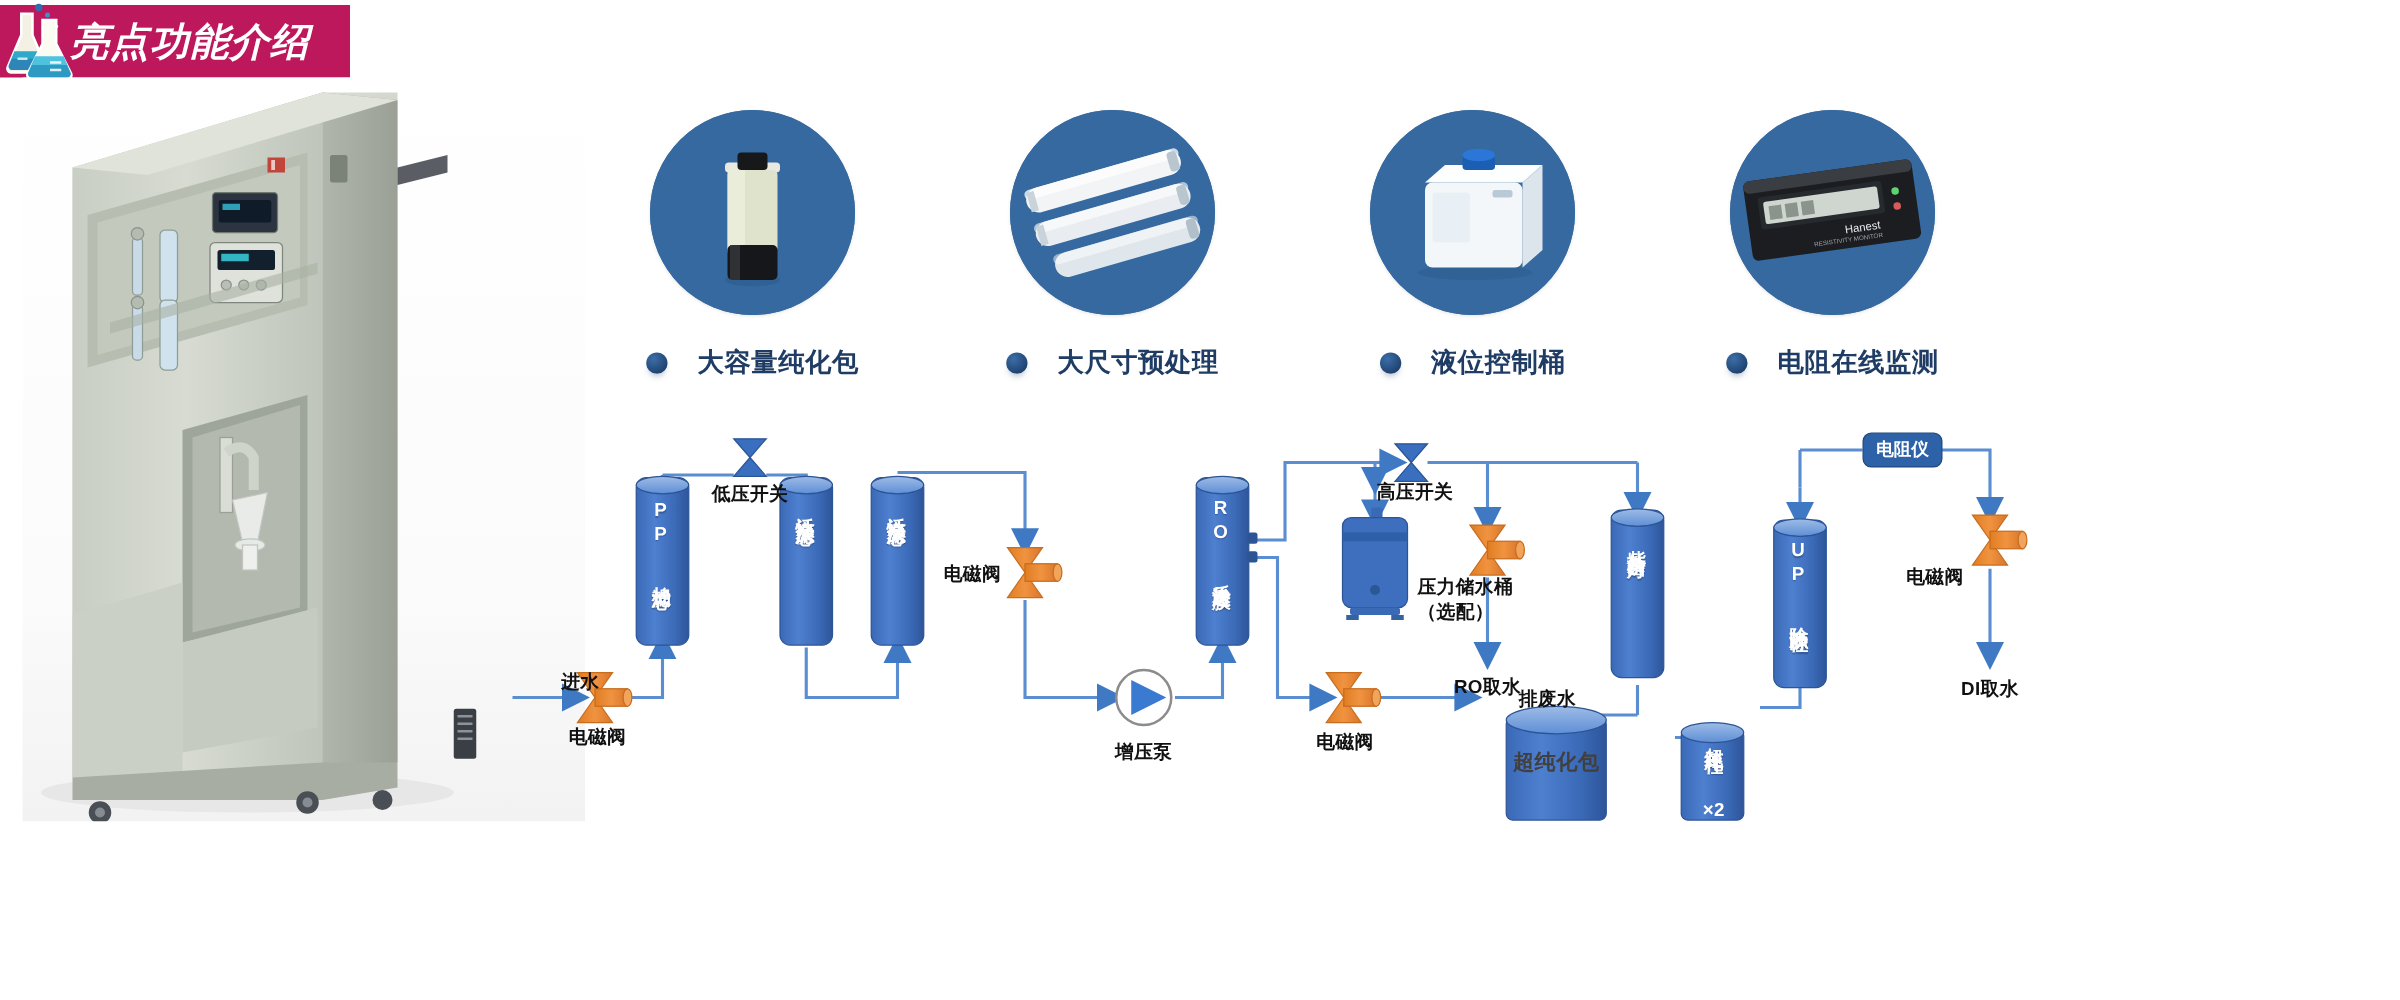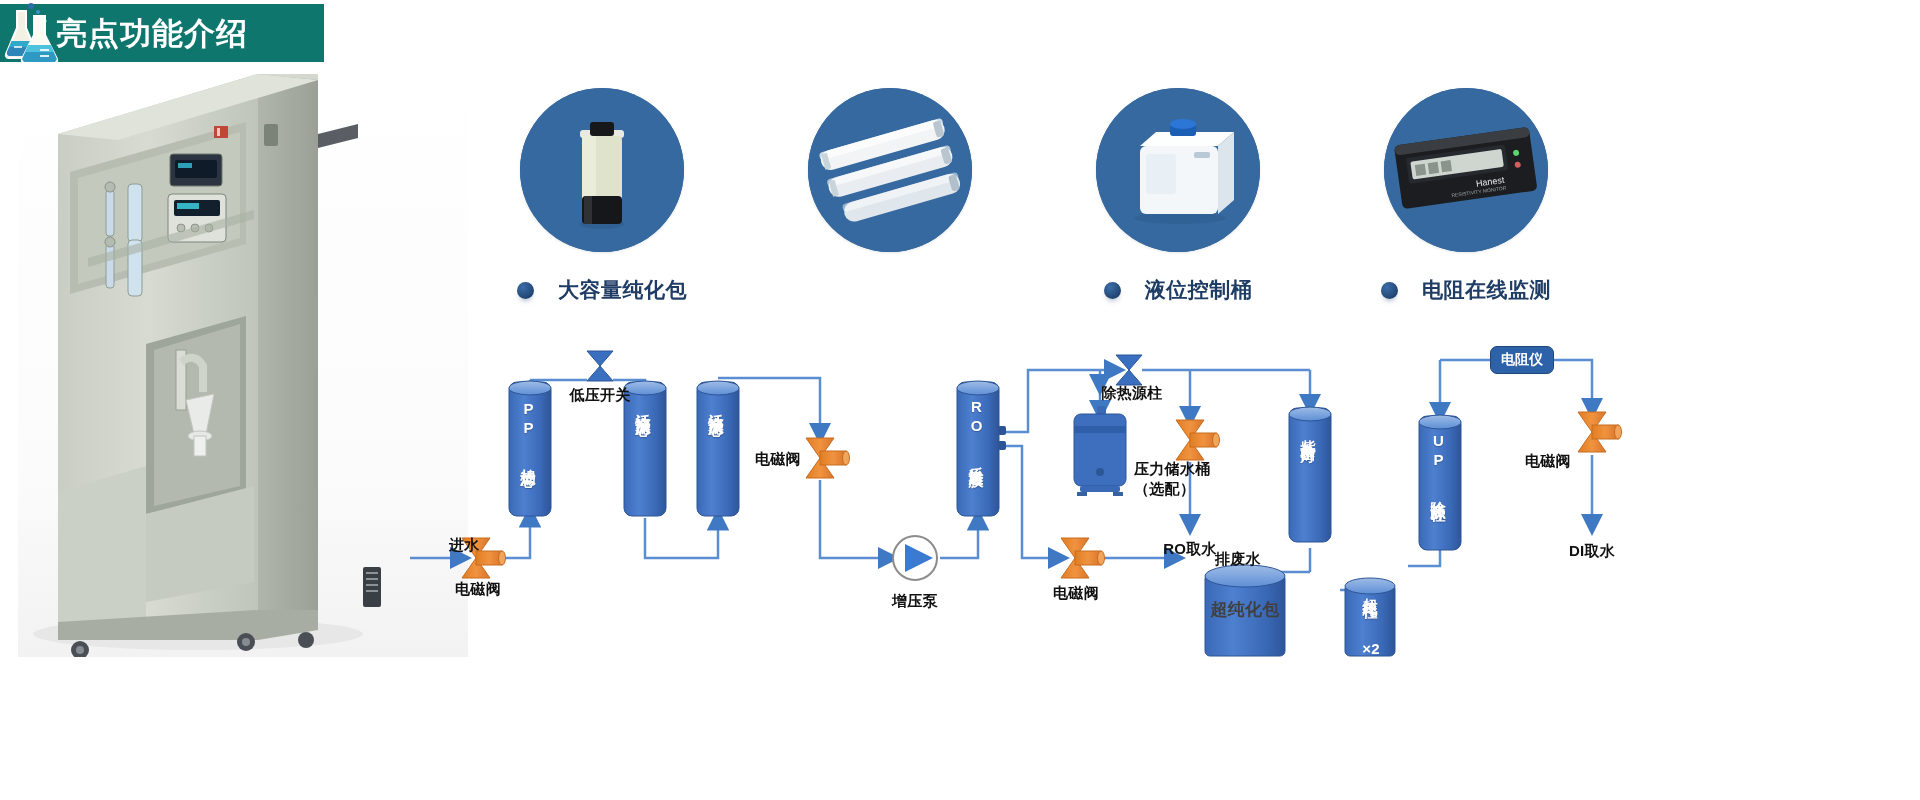--- a/index.html
+++ b/index.html
@@ -6,24 +6,25 @@
   html,body{ width:1920px; height:800px; }
   body{
     font-family:"Liberation Sans","DejaVu Sans",sans-serif;
     background:#ffffff;
     position:relative;
     overflow:hidden;
   }
   
   #header-banner{
     position:absolute; left:0; top:4px;
-    height:58px; width:324px;
-    background:#0f766e;
+    height:58px; width:280px;
+    background:#be185d;
     display:flex; align-items:center;
     padding-left:56px;
+    font-style:italic;
   }
   #header-banner .banner-title{
     color:#ffffff; font-size:31px; font-weight:bold;
     letter-spacing:1px; line-height:1;
   }
   #flask-icon{
     position:absolute; left:4px; top:-4px;
     width:56px; height:66px;
   }
   
@@ -216,20 +217,24 @@
         <rect x="18" y="74" width="128" height="8" rx="4" fill="#ffffff" opacity=".6"></rect>
         <rect x="20" y="76" width="6" height="16" fill="#c8d3da"></rect>
         <rect x="136" y="76" width="8" height="16" rx="3" fill="#b9c6cf"></rect>
       </g>
       <g transform="rotate(-16 82 82)">
         <rect x="26" y="102" width="120" height="20" rx="10" fill="#dfe6ec"></rect>
         <rect x="26" y="102" width="120" height="8" rx="4" fill="#ffffff" opacity=".5"></rect>
         <rect x="136" y="104" width="8" height="16" rx="3" fill="#b0bfc9"></rect>
       </g>
     </svg>
+  </div>
+  <div class="feature-label-row">
+    <span class="feature-bullet"></span>
+    <span class="feature-label">大尺寸预处理</span>
   </div>
 </div>
 
 <div class="feature-col" style="left:1028px;">
   <div class="feature-circle">
     <svg width="164" height="164" viewBox="0 0 164 164">
       <rect width="164" height="164" fill="#35699f"></rect>
       <ellipse cx="84" cy="130" rx="46" ry="6" fill="#2c5a8c" opacity=".45"></ellipse>
       <rect x="44" y="58" width="78" height="68" rx="6" fill="#f4f7fa"></rect>
       <polygon points="44,58 60,44 138,44 122,58" fill="#fdfefe"></polygon>
@@ -446,21 +451,21 @@
   <span class="vtext" style="left:960px; top:246px; font-size:15px;">超纯化柱</span>
   <span class="dg-label ctr" style="left:971px; top:300px; font-size:15px; color:#fff;">×2</span>
 
   <span class="dg-label" style="left:18px; top:196px;margin-left:31px;">进水</span>
   <span class="dg-label ctr" style="left:78px; top:240px;">电磁阀</span>
   <span class="dg-label ctr" style="left:200px; top:46px;">低压开关</span>
   <span class="dg-label" style="left:355px; top:110px;">电磁阀</span>
   <span class="dg-label ctr" style="left:515px; top:252px;">增压泵</span>
   <span class="dg-label ctr" style="left:676px; top:244px;">电磁阀</span>
   <span class="dg-label" style="left:782px; top:210px;margin-left:33px;">排废水</span>
-  <span class="dg-label ctr" style="left:732px; top:44px;">除热源柱</span>
+  <span class="dg-label ctr" style="left:732px; top:44px;">高压开关</span>
   <span class="dg-label" style="left:734px; top:120px;">压力储水桶</span>
   <span class="dg-label" style="left:734px; top:140px;">（选配）</span>
   <span class="dg-label ctr" style="left:790px; top:200px;">RO取水</span>
   <span class="dg-label" style="left:1125px; top:112px;">电磁阀</span>
   <span class="dg-label ctr" style="left:1192px; top:202px;">DI取水</span>
 
   <span class="chip" style="left:1090px; top:6px;">电阻仪</span>
 </div>
 
 </body></html>

